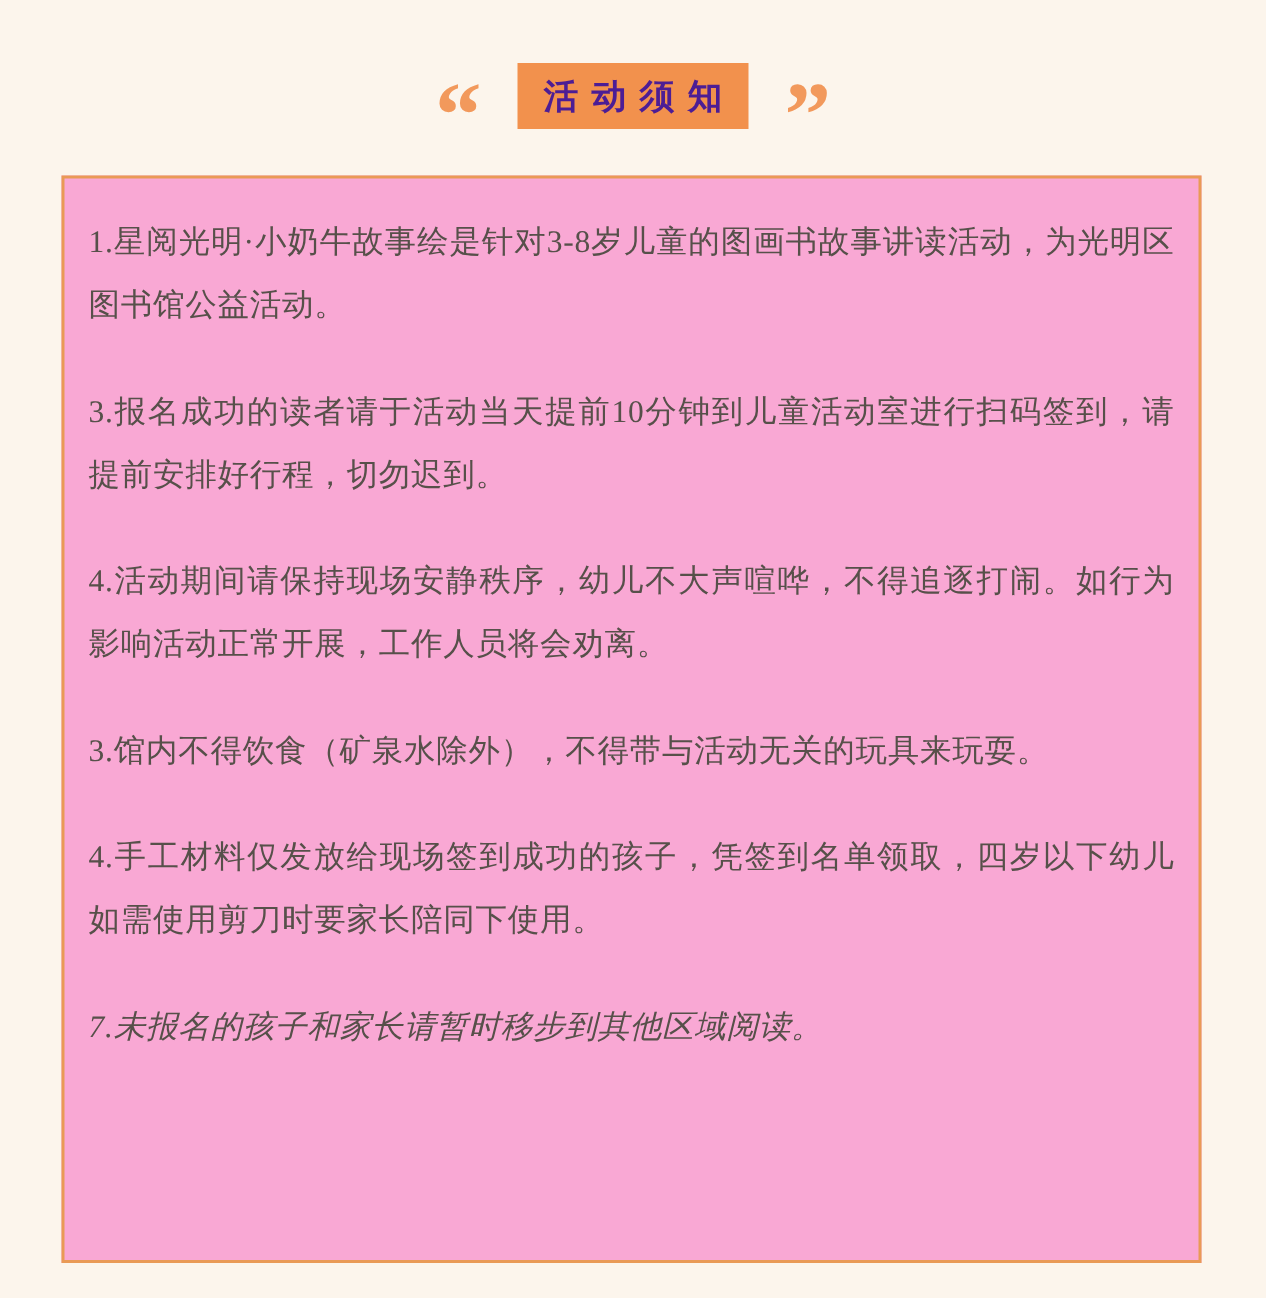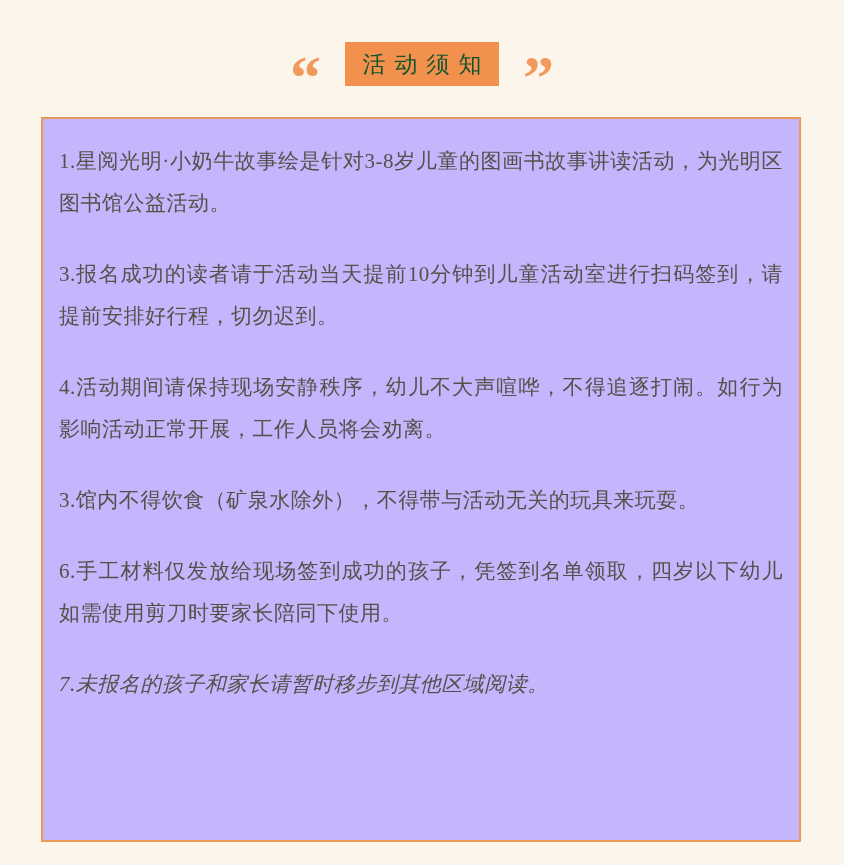--- a/index.html
+++ b/index.html
@@ -36,40 +36,40 @@
     align-items: center;
     position: relative;
     top: 14px;
     font-family: "Liberation Serif", "DejaVu Serif", serif;
     user-select: none;
   }
   .quote.open  { top: 13px; }
   .quote.close { top: 13px; }
   .title-badge {
     background: #F2914D;
-    color: #14532d;
+    color: #4c1d95;
     width: 154px;
     height: 44px;
     display: flex;
     align-items: center;
     justify-content: center;
     font-size: 23px;
-    font-weight: normal;
+    font-weight: bold;
     letter-spacing: 9px;
     padding-left: 9px;
     box-sizing: border-box;
     font-family: "Liberation Sans", "DejaVu Sans", sans-serif;
   }
   
   .notice-box {
     box-sizing: border-box;
     width: 760px;
     height: 725px;
     margin: 31px 0 0 41px;
-    background: #c4b5fd;
+    background: #f9a8d4;
     border: 2px solid #E99A56;
     padding: 21px 16px 18px 16px;
     overflow: hidden;
   }
   .notice-item {
     margin: 0 0 29px 0;
     color: #57504A;
     font-size: 21px;
     line-height: 42px;
     text-align: justify;
@@ -89,17 +89,17 @@
     <span class="quote open">“</span>
     <div class="title-badge">活动须知</div>
     <span class="quote close">”</span>
   </div>
 
   <div class="notice-box">
     <p class="notice-item">1.星阅光明·小奶牛故事绘是针对3-8岁儿童的图画书故事讲读活动，为光明区图书馆公益活动。</p>
     <p class="notice-item">3.报名成功的读者请于活动当天提前10分钟到儿童活动室进行扫码签到，请提前安排好行程，切勿迟到。</p>
     <p class="notice-item">4.活动期间请保持现场安静秩序，幼儿不大声喧哗，不得追逐打闹。如行为影响活动正常开展，工作人员将会劝离。</p>
     <p class="notice-item">3.馆内不得饮食（矿泉水除外），不得带与活动无关的玩具来玩耍。</p>
-    <p class="notice-item">6.手工材料仅发放给现场签到成功的孩子，凭签到名单领取，四岁以下幼儿如需使用剪刀时要家长陪同下使用。</p>
+    <p class="notice-item">4.手工材料仅发放给现场签到成功的孩子，凭签到名单领取，四岁以下幼儿如需使用剪刀时要家长陪同下使用。</p>
     <p class="notice-item">7.未报名的孩子和家长请暂时移步到其他区域阅读。</p>
   </div>
 
 </div>
 
 </body></html>

